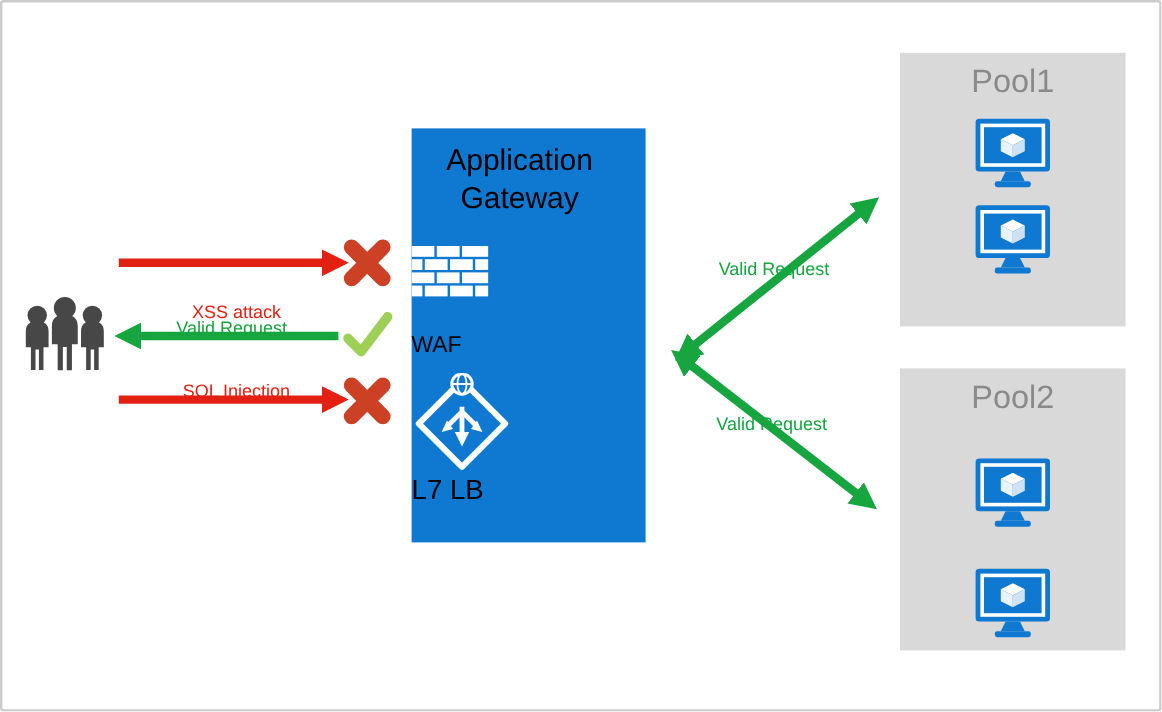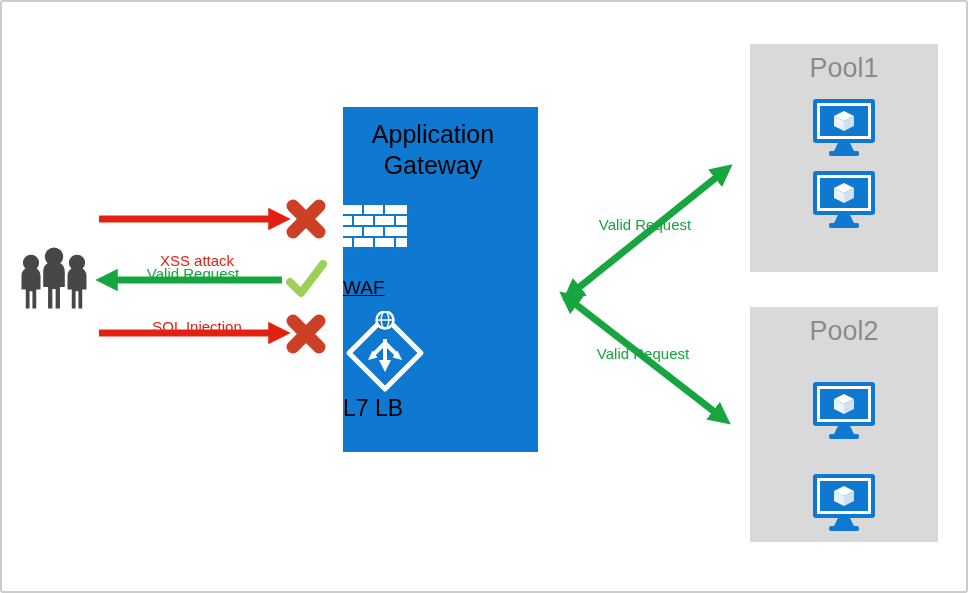--- a/index.html
+++ b/index.html
@@ -12,21 +12,21 @@
     overflow:hidden;
   }
   
   .gateway{
     position:absolute;left:341px;top:105px;width:195px;height:345px;
     background:#0f78d1;color:#000000;
     display:flex;flex-direction:column;align-items:flex-start;
   }
   .gw-title{margin-top:12px;font-size:25px;line-height:31px;text-align:center;font-weight:400;width:180px;}
   .waf-icon{margin-top:24px;}
-  .waf-label{margin-top:26px;font-size:19px;line-height:22px;text-decoration:underline;}
+  .waf-label{margin-top:26px;font-size:19px;line-height:22px;}
   .lb-icon{margin-top:12px;}
   .lb-label{font-size:23px;line-height:26px;}
   
   .pool{
     position:absolute;width:188px;background:#d9d9d9;
     display:flex;flex-direction:column;align-items:center;
   }
   .pool1{left:748px;top:42px;height:228px;}
   .pool2{left:748px;top:305px;height:235px;gap:20px;}
   .pool-title{margin-top:8px;font-size:27px;line-height:32px;color:#8a8a8a;font-weight:400;}

